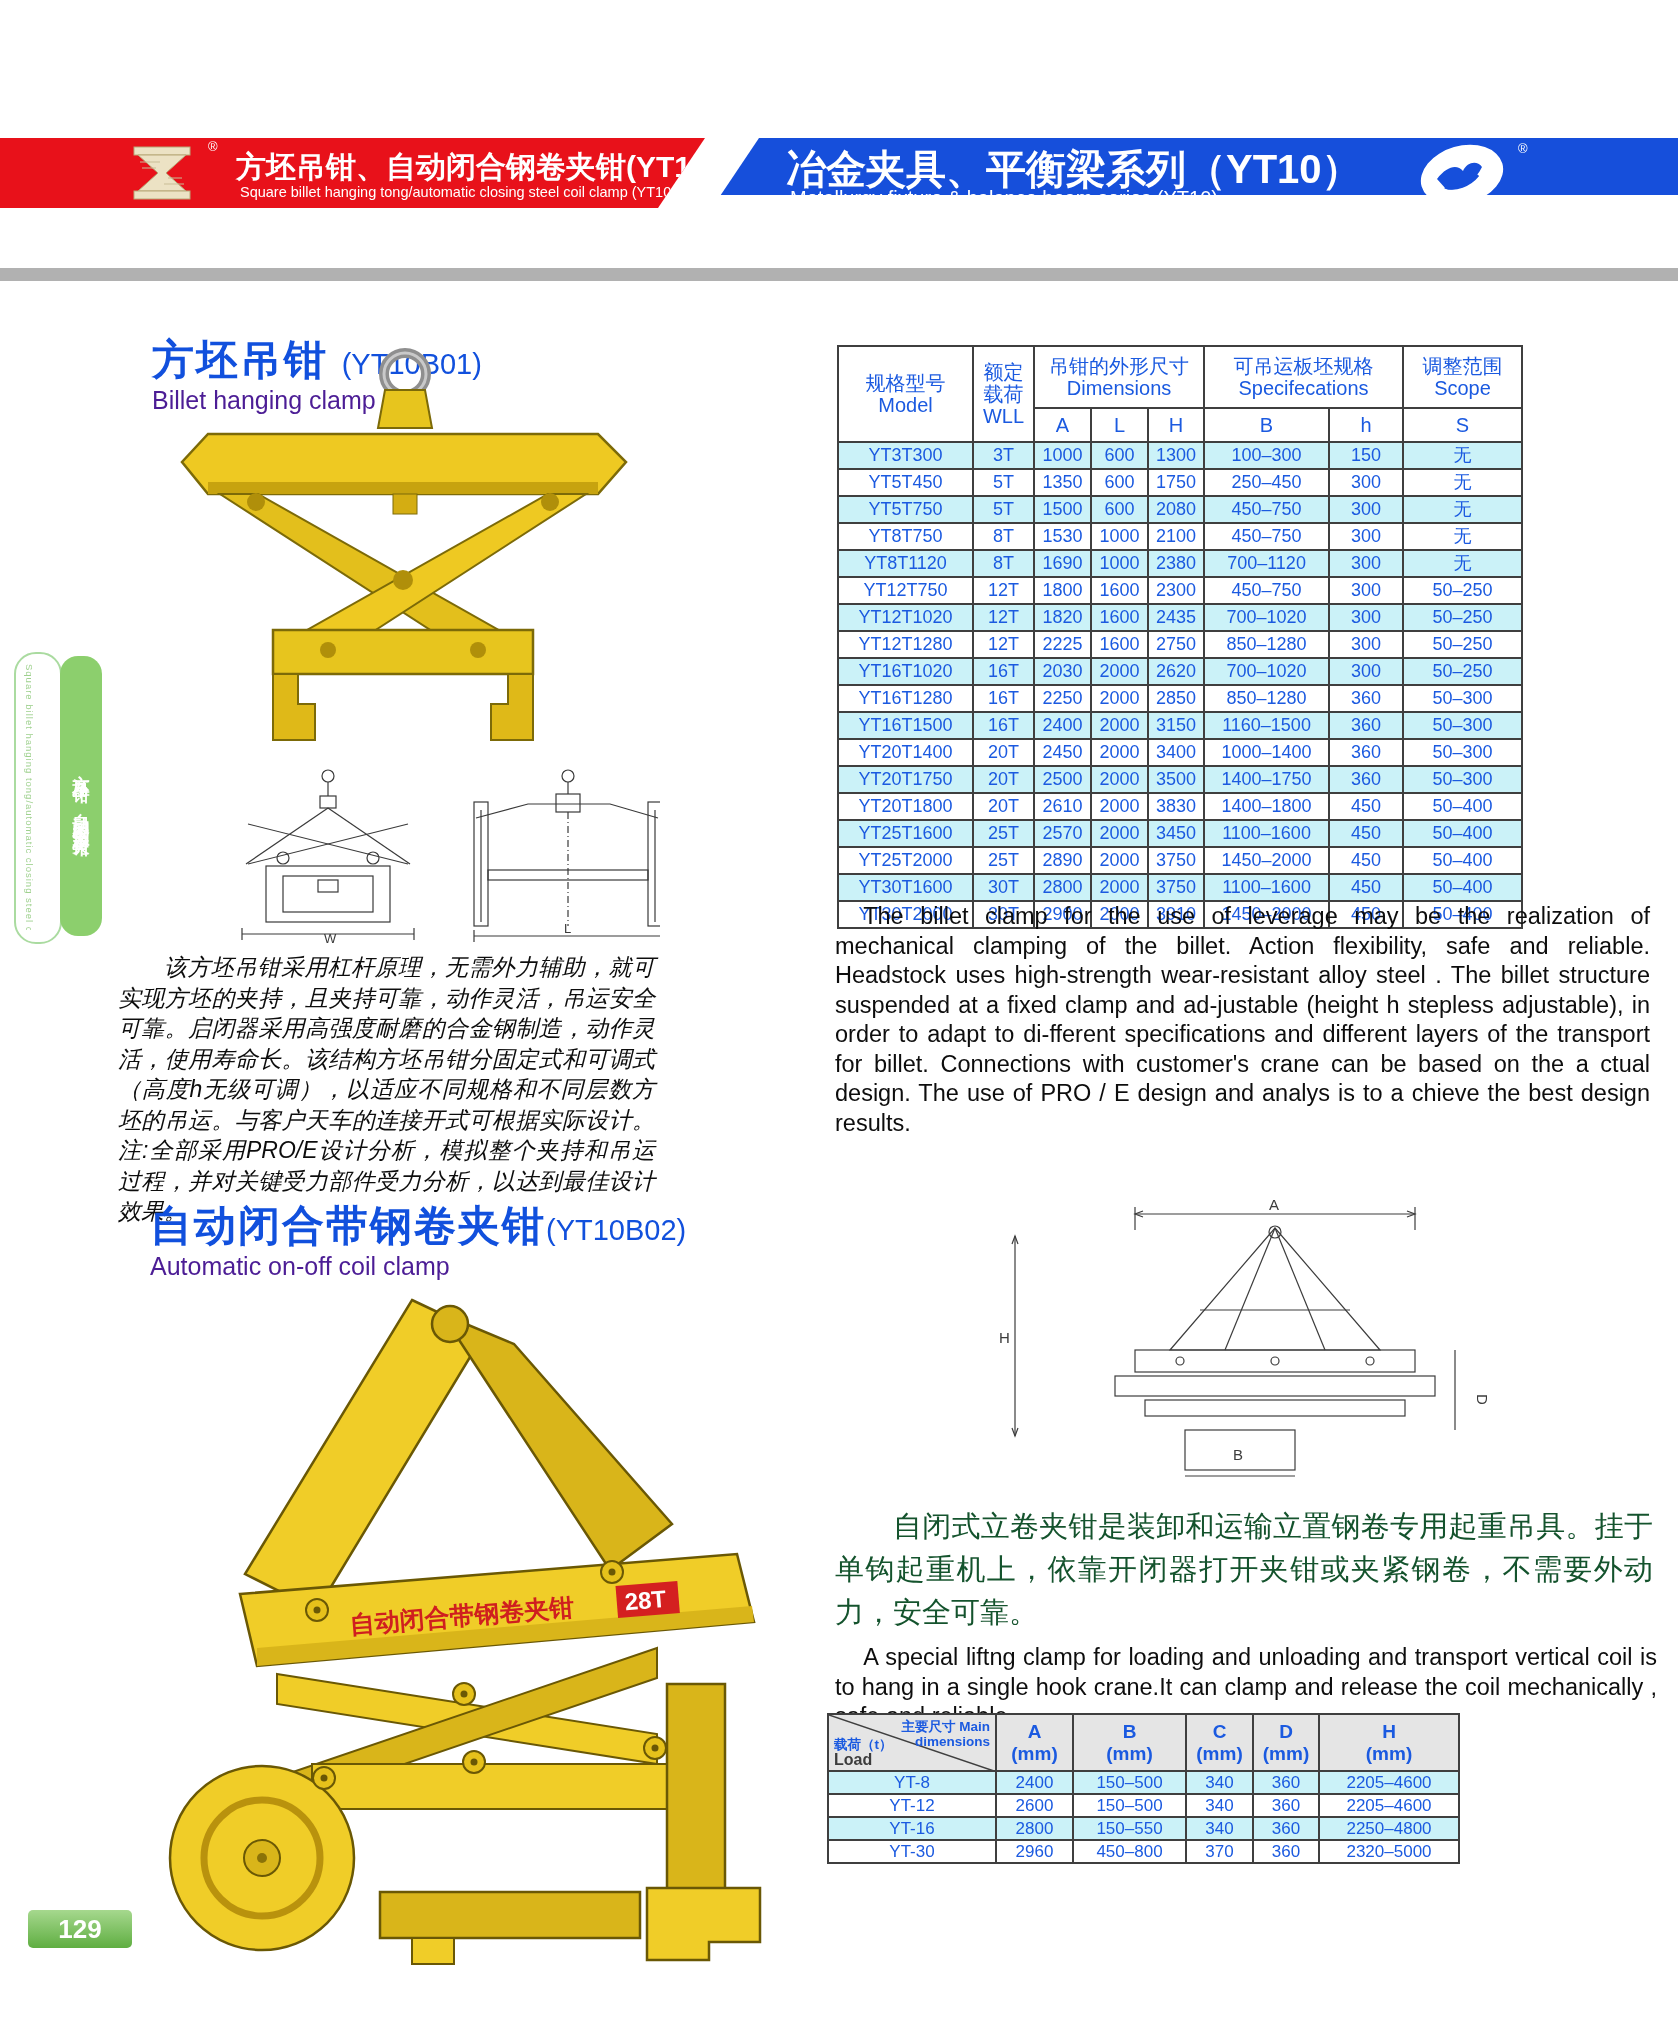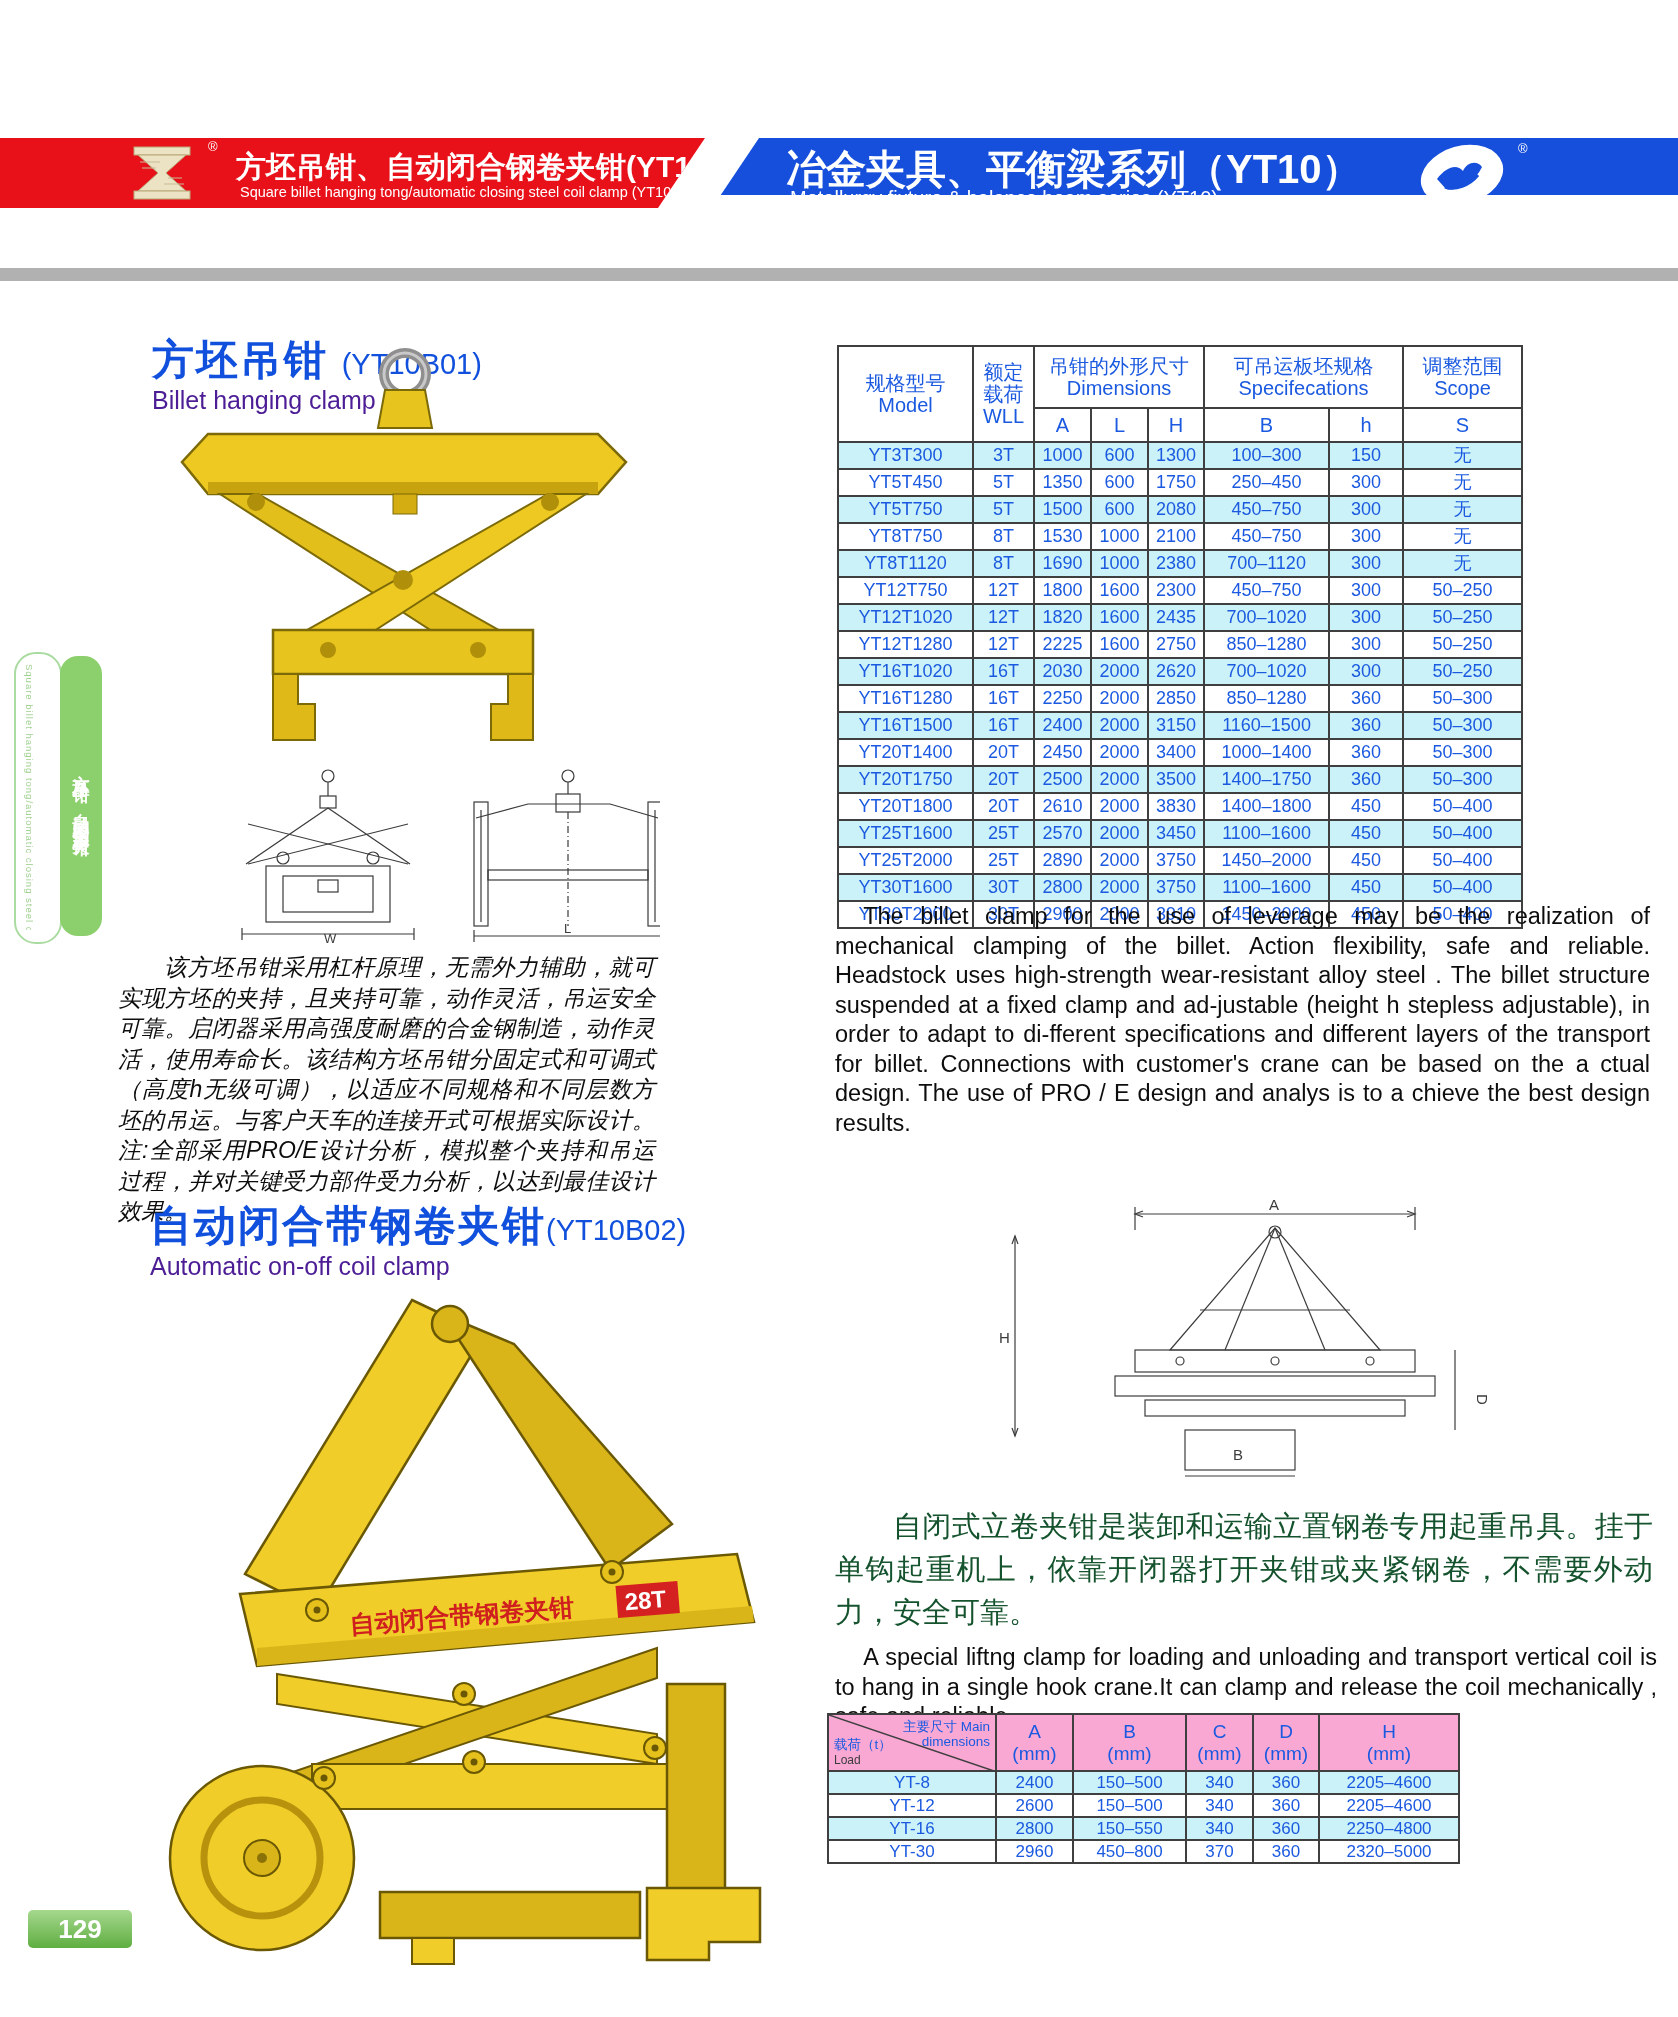--- a/index.html
+++ b/index.html
@@ -32,25 +32,25 @@
   
   table{border-collapse:collapse;table-layout:fixed;}
   .dtable th,.dtable td{border:2px solid #3f3f3f;color:#1b5ae0;text-align:center;
         padding:0;overflow:hidden;white-space:nowrap;}
   .dtable tbody tr:nth-child(odd){background:#cbf2f8;}
   .dtable tbody tr:nth-child(even){background:#ffffff;}
   .spec td{font-size:18px;height:25px;line-height:25px;}
   .spec th{font-size:20px;font-weight:normal;line-height:22px;background:#fff;}
   .spec .sub th{font-size:20px;height:32px;line-height:32px;}
   .coilt td{font-size:17px;height:21px;line-height:21px;}
-  .coilt th{font-size:19px;font-weight:normal;line-height:22px;background:#f9a8d4;margin-top:44px;}
+  .coilt th{font-size:19px;font-weight:bold;line-height:22px;background:#e5e5e5;margin-top:44px;}
   .diagcell{position:relative;}
   .diag-top{position:absolute;top:4px;right:5px;text-align:right;font-size:13.5px;line-height:15px;color:#1b5ae0;}
   .diag-bot{position:absolute;bottom:2px;left:5px;text-align:left;font-size:13.5px;line-height:15px;color:#1b5ae0;}
-  .diag-bot .load{color:#3c3c3c;font-size:12px;text-align:center;}
+  .diag-bot .load{color:#3c3c3c;font-size:16px;text-align:center;}
 
   
   .side-capsule{left:14px;top:652px;width:44px;height:288px;border:2px solid #aadba0;border-radius:22px;}
   .side-en{left:24px;top:664px;height:266px;writing-mode:vertical-rl;font-size:9.5px;color:#9fd18f;
            letter-spacing:1px;white-space:nowrap;overflow:hidden;}
   .side-tab{left:60px;top:656px;width:42px;height:280px;background:#8ccf6d;border-radius:18px;
             display:flex;align-items:center;justify-content:center;}
   .side-zh{writing-mode:vertical-rl;text-orientation:upright;color:#ffffff;font-size:17px;
            letter-spacing:4px;font-weight:bold;}
   .pagenum{left:28px;top:1910px;width:104px;height:38px;border-radius:5px;

